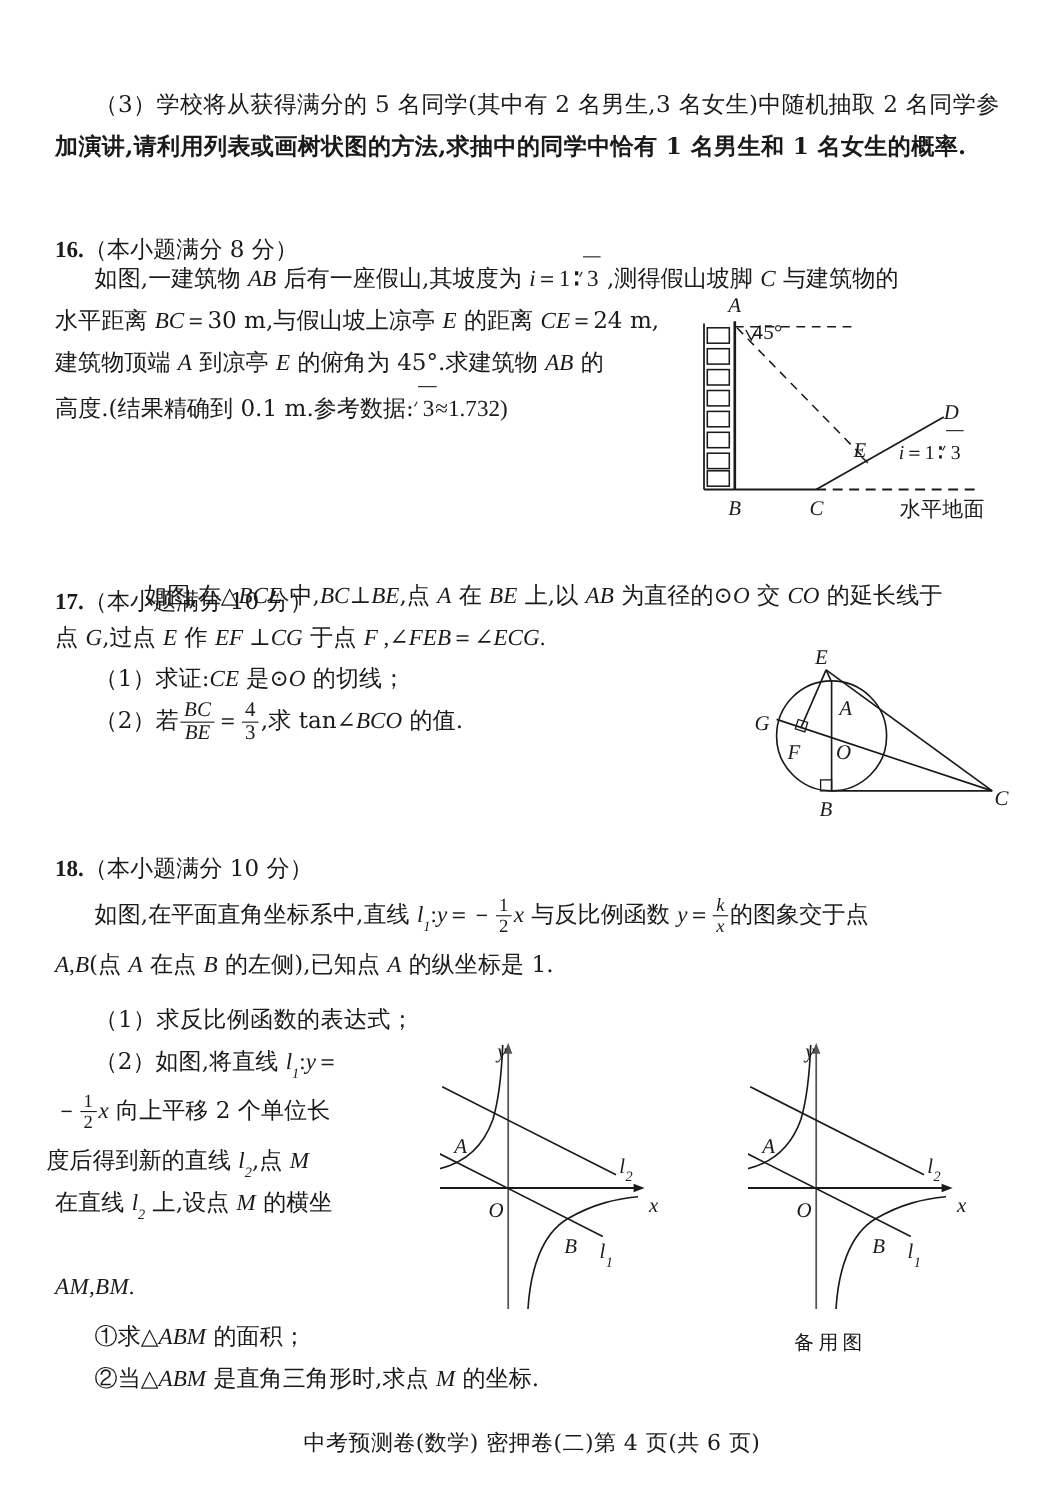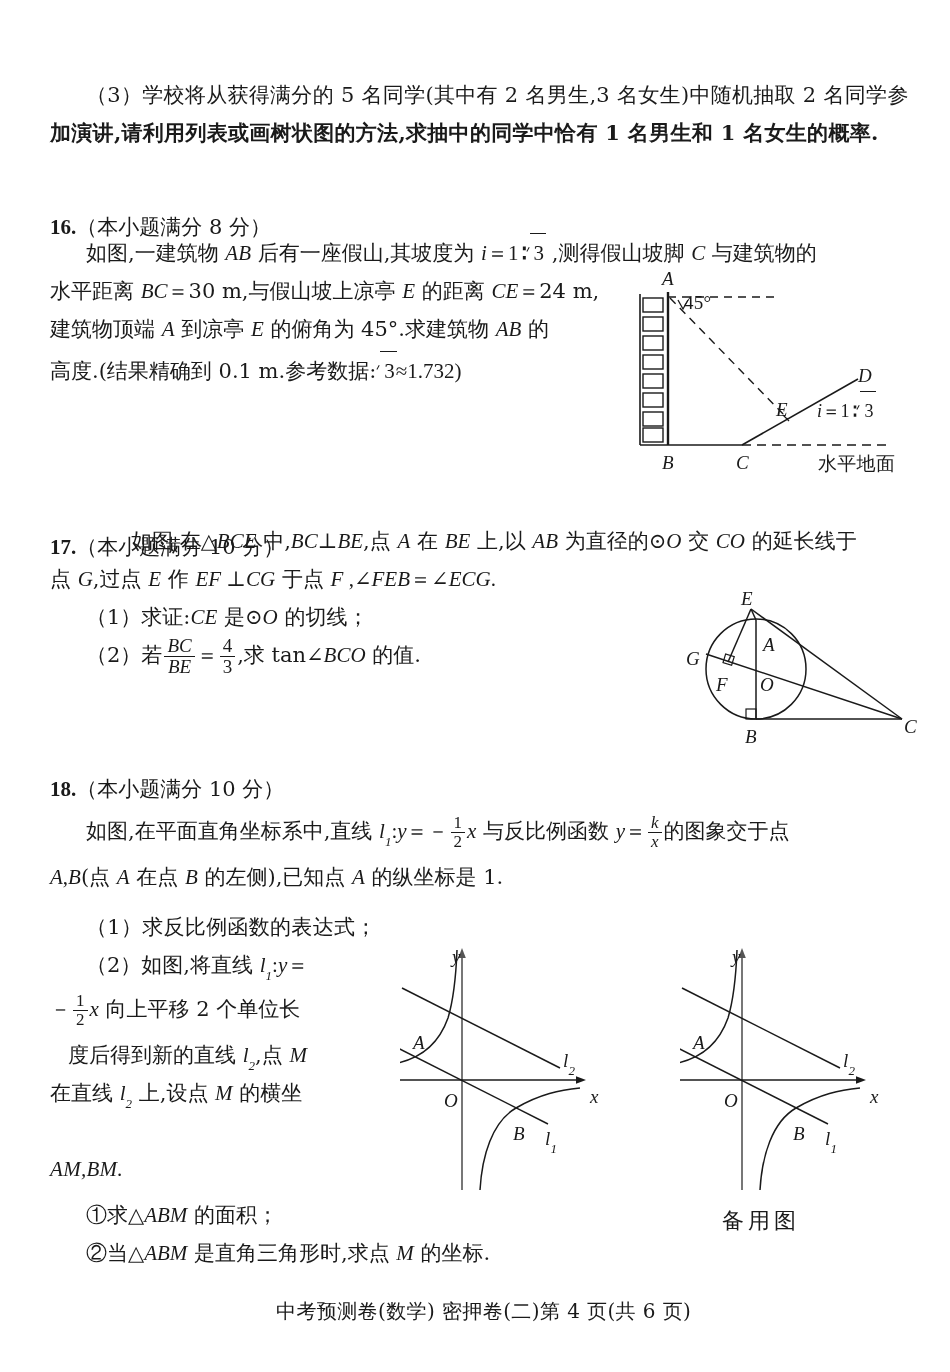--- a/index.html
+++ b/index.html
@@ -223,21 +223,21 @@
   <div class="txt cn" style="left:86px; top:908px;">（1）求反比例函数的表达式；</div>
 
   <div class="blk" style="left:86px; top:946px; white-space:nowrap;">
     <span class="cn">（2）如图,将直线 </span><span class="mi">l</span><span class="sub mi">1</span><span>:</span><span class="mi">y</span><span>＝</span>
   </div>
 
   <div class="blk" style="left:50px; top:990px; white-space:nowrap;">
     <span>－</span><span class="frac"><span class="num">1</span><span class="den">2</span></span><span class="mi">x</span><span class="cn"> 向上平移 2 个单位长</span>
   </div>
 
-  <div class="blk" style="left:68px; top:1036px; white-space:nowrap;">
+  <div class="blk" style="left:42px; top:1036px; white-space:nowrap;">
     <span class="cn">度后得到新的直线 </span><span class="mi">l</span><span class="sub mi">2</span><span class="cn">,点 </span><span class="mi">M</span>
   </div>
 
   <div class="blk" style="left:50px; top:1074px; white-space:nowrap;">
     <span class="cn">在直线 </span><span class="mi">l</span><span class="sub mi">2</span><span class="cn"> 上,设点 </span><span class="mi">M</span><span class="cn"> 的横坐</span>
   </div>
 
 
   <div class="txt mi" style="left:50px; top:1150px;">AM,BM.</div>
 
@@ -286,18 +286,18 @@
       <line x1="-12" y1="101" x2="148" y2="182" stroke="#1a1a1a" stroke-width="1.5"></line>
       <line x1="2" y1="46" x2="160" y2="126" stroke="#1a1a1a" stroke-width="1.5"></line>
     </svg>
     <span class="txt mi" style="left:52px; top:-4px; font-size:19px;">y</span>
     <span class="txt mi" style="left:190px; top:136px; font-size:19px;">x</span>
     <span class="txt mi" style="left:44px; top:140px; font-size:19px;">O</span>
     <span class="txt mi" style="left:13px; top:82px; font-size:19px;">A</span>
     <span class="txt mi" style="left:113px; top:173px; font-size:19px;">B</span>
     <span class="txt" style="left:145px; top:178px; font-size:19px;"><span class="mi">l</span><span class="sub mi">1</span></span>
     <span class="txt" style="left:163px; top:100px; font-size:19px;"><span class="mi">l</span><span class="sub mi">2</span></span>
-    <span class="txt cn" style="left:42px; top:260px; font-size:22px; letter-spacing:4px;">备用图</span>
+    <span class="txt cn" style="left:42px; top:260px; font-size:18px; letter-spacing:4px;">备用图</span>
   </div>
 
   <div class="foot cn" style="left:276px; top:1298px;">中考预测卷(数学)  密押卷(二)第 4 页(共 6 页)</div>
 
 </div>
 
 </body></html>

